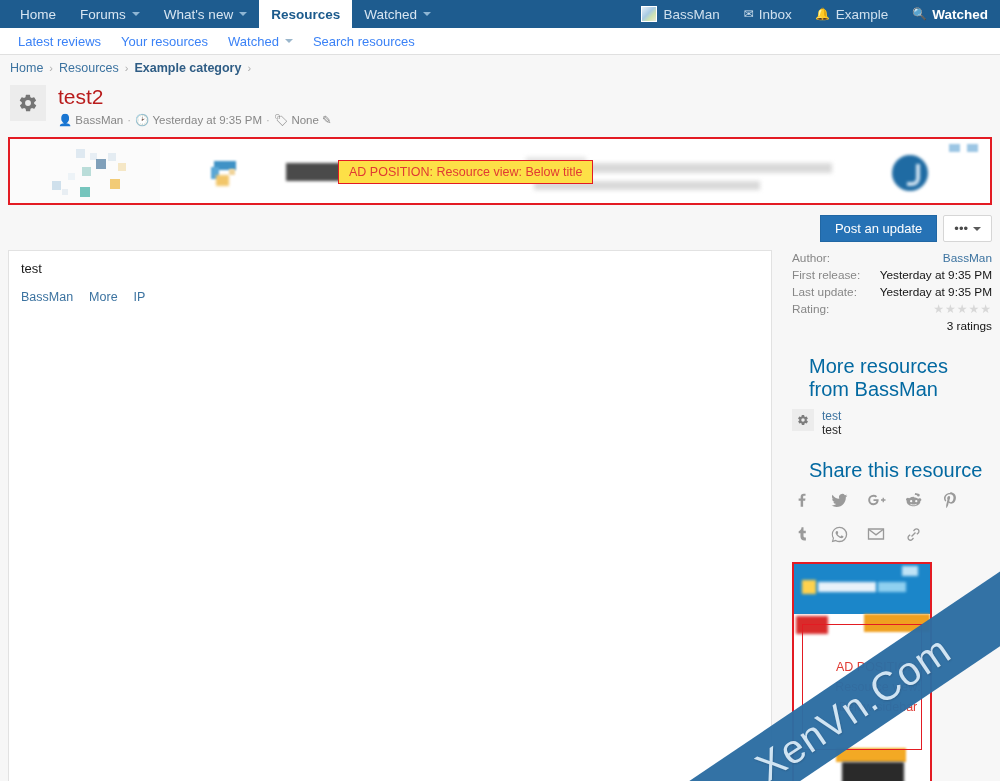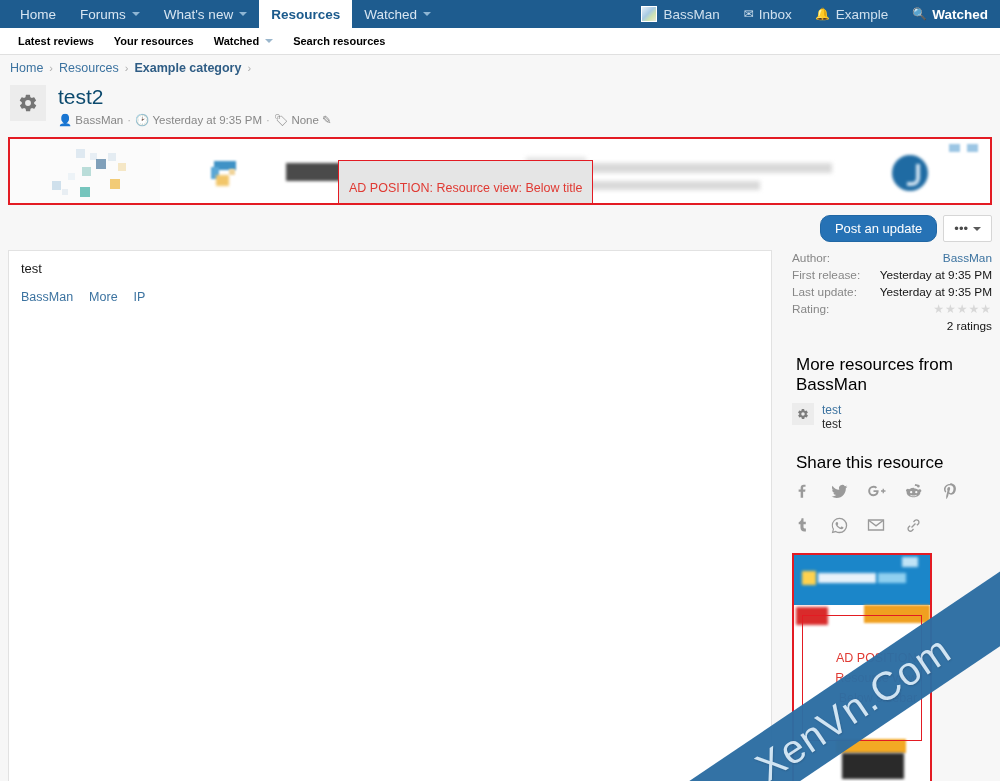--- a/index.html
+++ b/index.html
@@ -64,27 +64,26 @@
   .subnav {
     height: 27px;
     background: #ffffff;
     border-bottom: 1px solid #e0e0e0;
     display: flex;
     align-items: center;
     padding-left: 8px;
   }
   .subnav .sub-item {
     padding: 0 10px;
-    color: #000000;
-    font-size: 11px;
+    color: #3b82f6;
+    font-size: 13px;
     cursor: pointer;
     display: flex;
     align-items: center;
     white-space: nowrap;
-    font-weight: bold;
   }
   .subnav .sub-item .caret { border-top-color: #9ab6cc; }
 
   
   .page {
     background: #f7f7f7;
     padding: 0 8px;
   }
 
   .breadcrumb {
@@ -111,21 +110,21 @@
     display: flex; align-items: center; justify-content: center;
     margin-right: 12px;
     flex: none;
   }
   .gear {
     width: 20px; height: 20px;
     display: block;
   }
   .title-main {
     font-size: 21px;
-    color: #0c4a6e;
+    color: #b91c1c;
     line-height: 24px;
     margin-bottom: 4px;
     font-weight: normal;
   }
   .title-meta {
     font-size: 11.5px;
     color: #878787;
     display: flex;
     align-items: center;
     gap: 4px;
@@ -145,24 +144,24 @@
   }
   .ad-blur-left {
     position: absolute; left: 0; top: 0; width: 150px; height: 100%;
     background: #fbfbfb;
   }
   .pxmap { position:absolute; }
   .ad-badge {
     position: absolute;
     left: 328px; top: 21px;
     border: 1px solid #e31b23;
-    background: #e5e5e5;
+    background: #fde047;
     color: #e03a33;
     font-size: 12.5px;
-    padding: 20px 10px;
+    padding: 4px 10px;
     white-space: nowrap;
     z-index: 5;
   }
   .blur-line {
     position: absolute;
     background: #d9d9d9;
     filter: blur(2.2px);
   }
   .ad-logo-circle {
     position: absolute;
@@ -197,21 +196,21 @@
     gap: 6px;
     margin-bottom: 8px;
   }
   .btn-primary {
     background: #2672b5;
     color: #ffffff;
     border: 1px solid #2167a4;
     font-size: 13px;
     padding: 5px 14px;
     cursor: pointer;
-    border-radius: 10px;
+    border-radius: 0;
   }
   .btn-ghost {
     background: #ffffff;
     color: #4a4a4a;
     border: 1px solid #d6d6d6;
     font-size: 13px;
     padding: 5px 10px;
     cursor: pointer;
     border-radius: 2px;
     display: flex;
@@ -263,23 +262,23 @@
   .kv .v.link { color: #3c73a0; cursor: pointer; }
   .stars { color: #d8d8d8; font-size: 12px; letter-spacing: 1px; }
   .ratings-count {
     text-align: right;
     font-size: 11.8px;
     color: #141414;
     margin-top: 2px;
   }
 
   .side-heading {
-    color: #000000;
-    font-size: 17px;
-    margin: 22px 0 8px 4px;
+    color: #0369a1;
+    font-size: 20px;
+    margin: 22px 0 8px 17px;
     font-weight: normal;
     cursor: pointer;
   }
   .res-mini {
     display: flex;
     align-items: flex-start;
     gap: 8px;
   }
   .res-mini-icon {
     width: 22px; height: 22px;
@@ -563,21 +562,21 @@
             <span class="v">Yesterday at 9:35 PM</span>
           </div>
           <div class="kv">
             <span class="k">Last update:</span>
             <span class="v">Yesterday at 9:35 PM</span>
           </div>
           <div class="kv">
             <span class="k">Rating:</span>
             <span class="stars">★★★★★</span>
           </div>
-          <div class="ratings-count">2 ratings</div>
+          <div class="ratings-count">3 ratings</div>
 
           <div class="side-heading">More resources from BassMan</div>
           <div class="res-mini">
             <div class="res-mini-icon">
               <svg class="gear" viewBox="0 0 24 24">
                 <path fill="#7d7d7d" d="M19.4 13a7.8 7.8 0 000-2l2.1-1.6a.5.5 0 00.1-.6l-2-3.5a.5.5 0 00-.6-.2l-2.5 1a7.6 7.6 0 00-1.7-1l-.4-2.6a.5.5 0 00-.5-.4h-4a.5.5 0 00-.5.4l-.4 2.6a7.6 7.6 0 00-1.7 1l-2.5-1a.5.5 0 00-.6.2l-2 3.5a.5.5 0 00.1.6L4.6 11a7.8 7.8 0 000 2l-2.1 1.6a.5.5 0 00-.1.6l2 3.5a.5.5 0 00.6.2l2.5-1a7.6 7.6 0 001.7 1l.4 2.6a.5.5 0 00.5.4h4a.5.5 0 00.5-.4l.4-2.6a7.6 7.6 0 001.7-1l2.5 1a.5.5 0 00.6-.2l2-3.5a.5.5 0 00-.1-.6zM12 15.5A3.5 3.5 0 1115.5 12 3.5 3.5 0 0112 15.5z"></path>
               </svg>
             </div>
             <div>
               <div class="res-mini-title">test</div>

